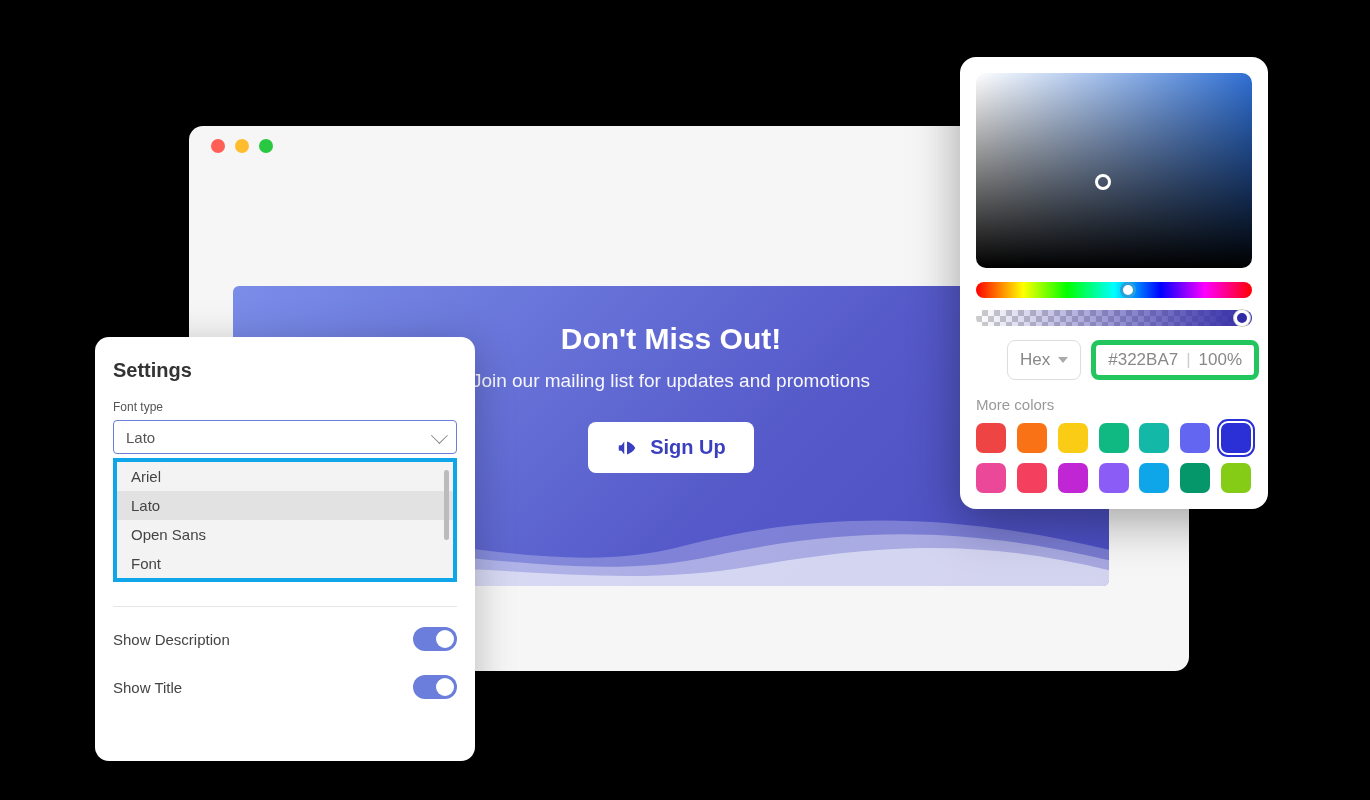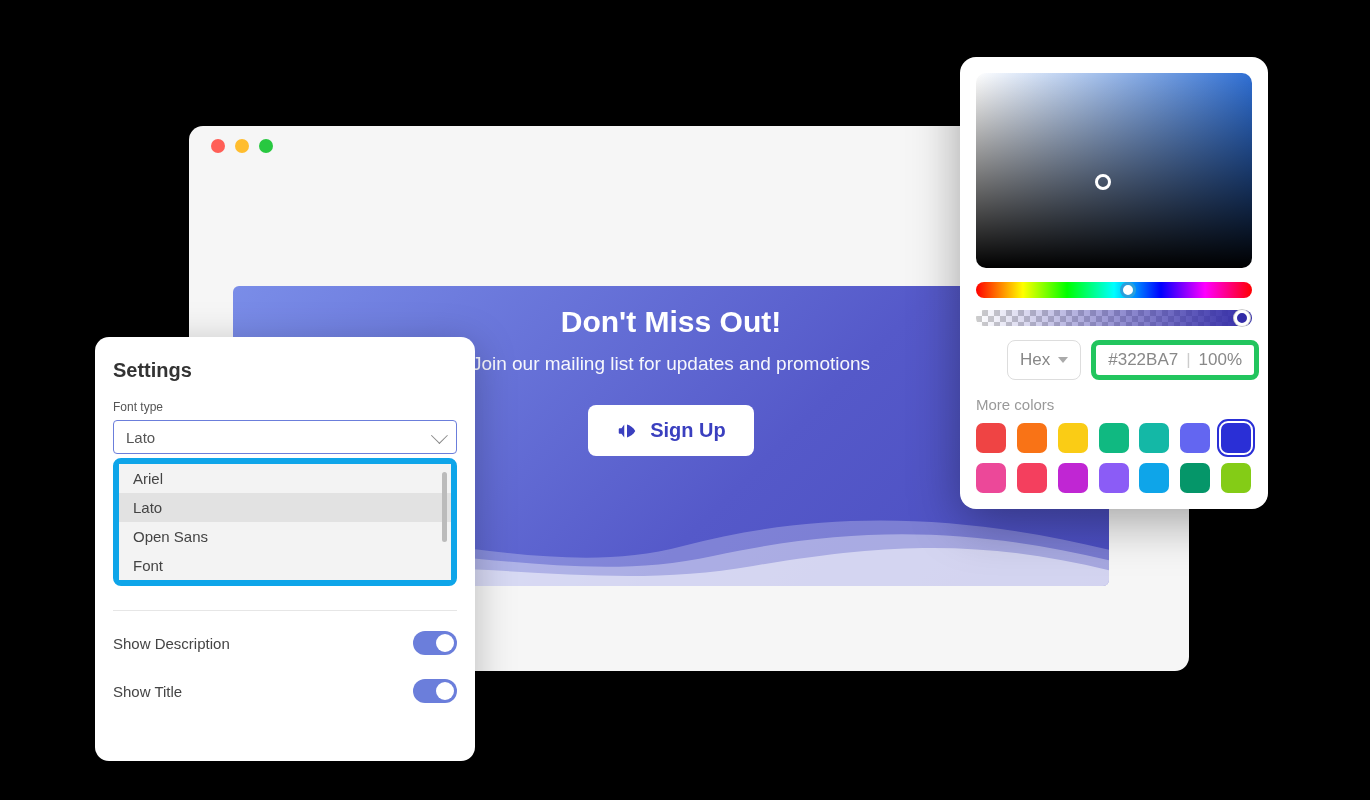--- a/index.html
+++ b/index.html
@@ -42,21 +42,21 @@
     top: 160px;
     right: 80px;
     height: 300px;
     background: linear-gradient(135deg, #7a8de8 0%, #5559c9 60%, #4a4dc0 100%);
     border-radius: 6px;
     text-align: center;
     color: #fff;
     overflow: hidden;
   }
   .hero-title {
-    margin-top: 19px;
+    margin-top: 36px;
     font-size: 30px;
     font-weight: 700;
   }
   .hero-sub {
     margin-top: 14px;
     font-size: 19px;
     font-weight: 400;
     opacity: 0.95;
   }
   .signup-btn {
@@ -118,22 +118,22 @@
     cursor: pointer;
   }
   .chevron {
     width: 12px; height: 12px;
     border-right: 1.5px solid #888;
     border-bottom: 1.5px solid #888;
     transform: rotate(45deg) translateY(-2px);
   }
   .dropdown {
     margin-top: 4px;
-    border: 6px solid #0ea5e9;
-    border-radius: 8px;
+    border: 4px solid #0ea5e9;
+    border-radius: 0;
     background: #fff;
     position: relative;
   }
   .dropdown-item {
     padding: 6px 14px;
     font-size: 15px;
     color: #444;
     cursor: pointer;
     background: #f3f3f3;
   }

